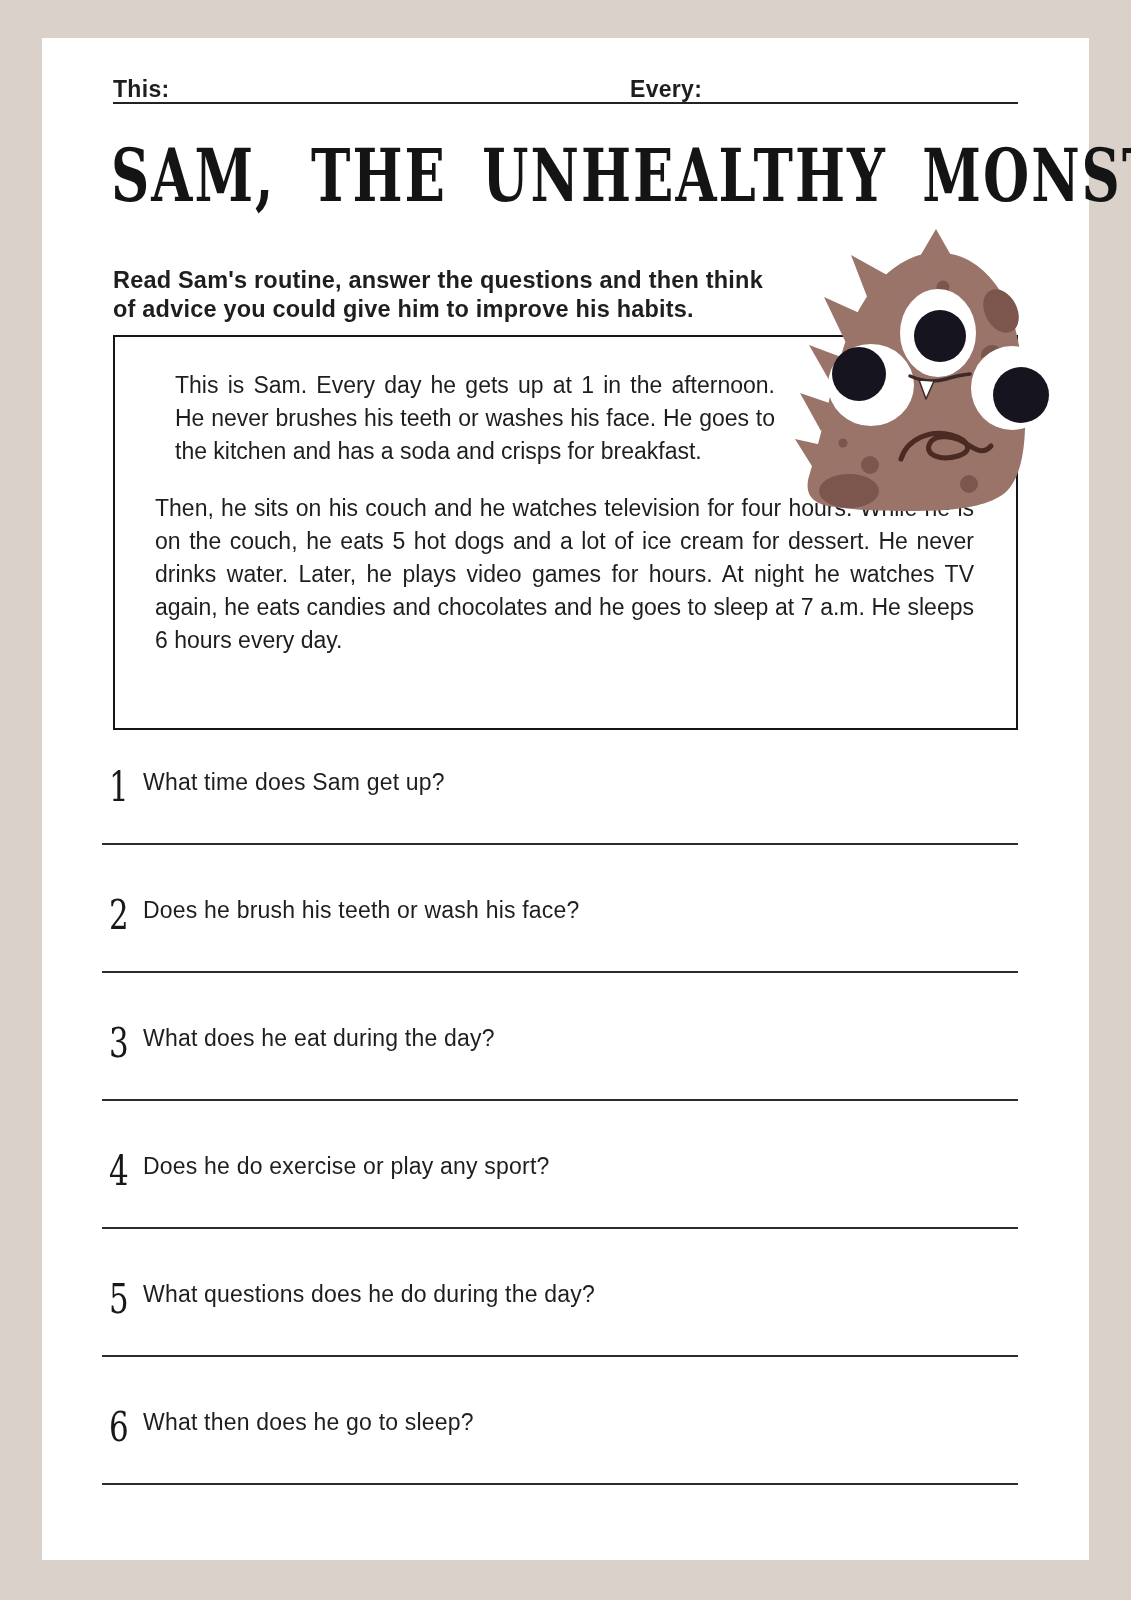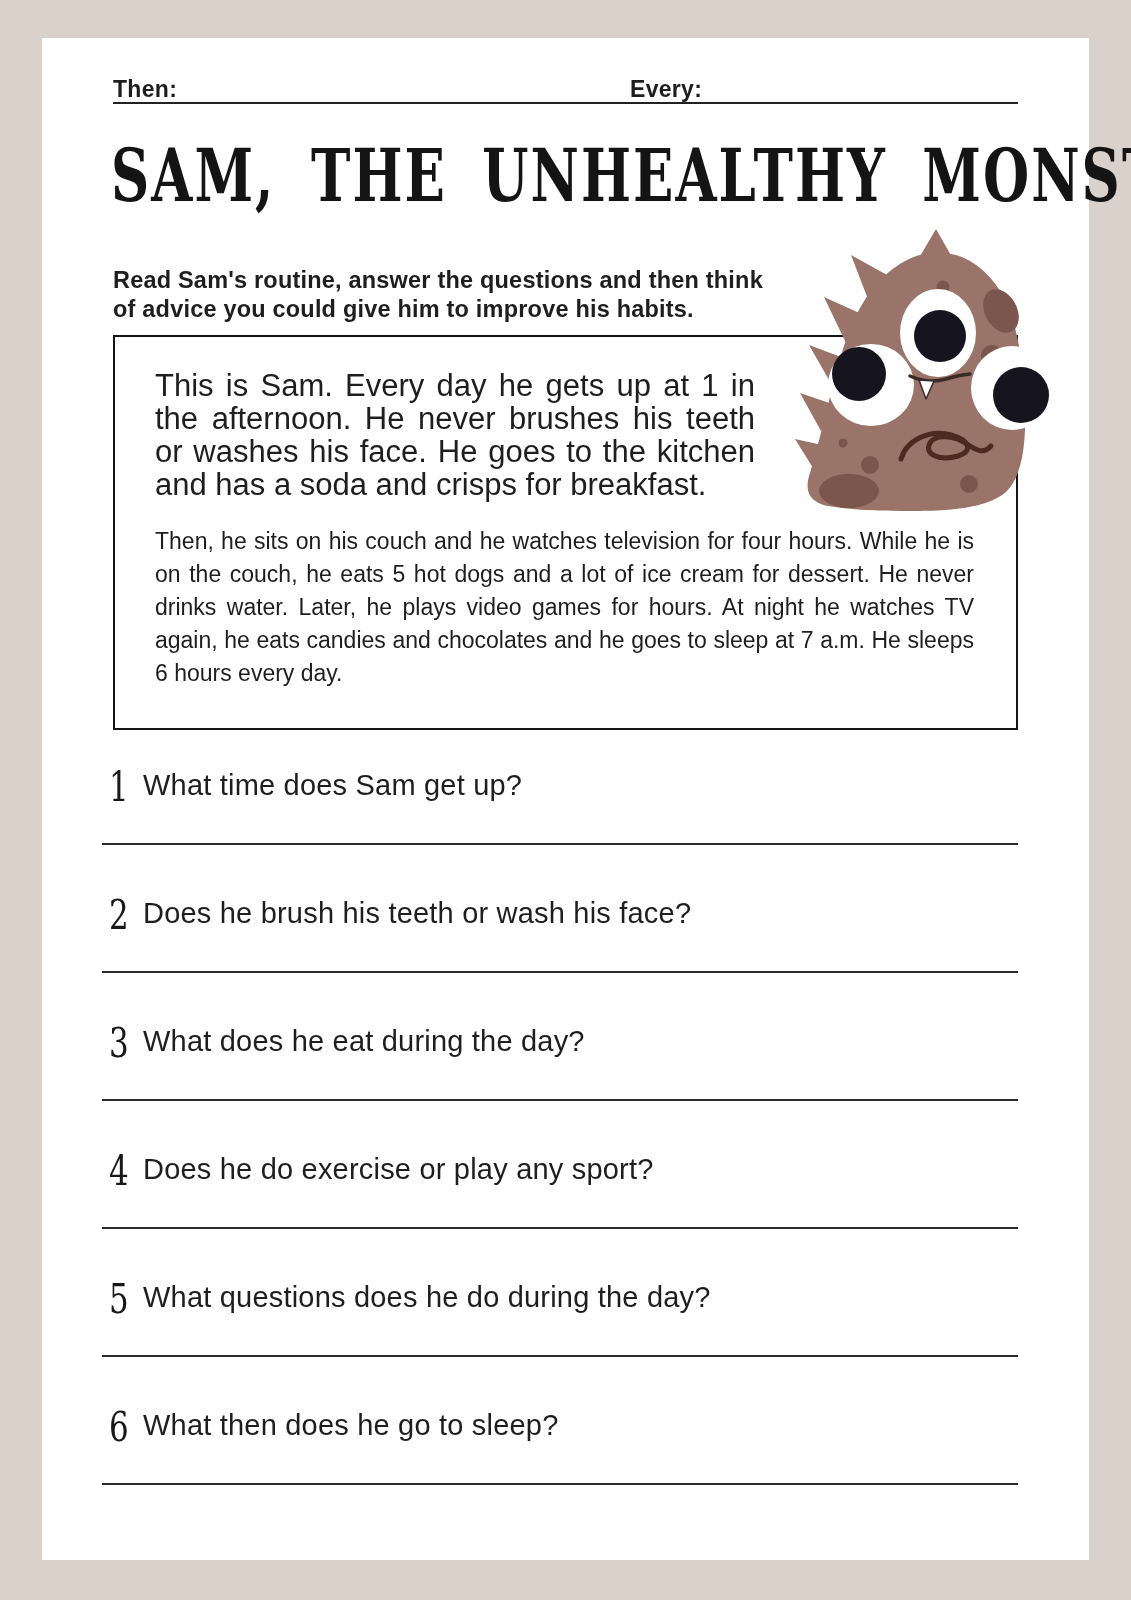--- a/index.html
+++ b/index.html
@@ -43,22 +43,22 @@
   }
   
   .passage-box {
     position:absolute; top:297px; left:71px;
     width:901px; height:391px;
     border:2px solid #151515;
     box-sizing:content-box;
     background:#fff;
   }
   .passage-box .p1 {
-    margin:32px 0 0 40px; width:600px;
-    font-size:31px; line-height:33px;
+    margin:32px 0 0 60px; width:600px;
+    font-size:23px; line-height:33px;
     text-align:justify;
   }
   .passage-box .p2 {
     margin:24px 42px 0 40px;
     font-size:23px; line-height:33px;
     text-align:justify;
   }
   
   .monster {
     position:absolute; top:185px; left:751px;
@@ -69,33 +69,33 @@
   .questions { position:absolute; top:716px; left:71px; width:905px; }
   .question { position:relative; height:128px; }
   .q-row { position:absolute; top:8px; left:0; display:flex; align-items:flex-start; }
   .q-num {
     display:inline-block; width:26px; margin-left:-4px;
     font-family:"DejaVu Serif", serif;
     font-size:31px; font-weight:500;
     transform:scaleY(1.35); transform-origin:center top;
     color:#181818;
   }
-  .q-text { font-size:29px; padding-top:7px; margin-left:8px; letter-spacing:0.2px; }
+  .q-text { font-size:23px; padding-top:7px; margin-left:8px; letter-spacing:0.2px; }
   .answer-line {
     position:absolute; top:89px; left:-11px; right:0;
     border-top:2px solid #2b2b2b; height:0;
   }
 </style>
 </head>
 <body>
 
 <div class="page">
 
   <div class="header-row">
-    <span class="name-label">Then:</span>
+    <span class="name-label">This:</span>
     <span class="date-label">Every:</span>
   </div>
   <div class="header-line"></div>
 
   <h1 class="title">SAM, THE UNHEALTHY MONSTER</h1>
 
   <p class="instructions">Read Sam's routine, answer the questions and then think of advice you could give him to improve his habits.</p>
 
   <div class="passage-box">
     <p class="p1">This is Sam. Every day he gets up at 1 in the afternoon. He never brushes his teeth or washes his face. He goes to the kitchen and has a soda and crisps for breakfast.</p>

